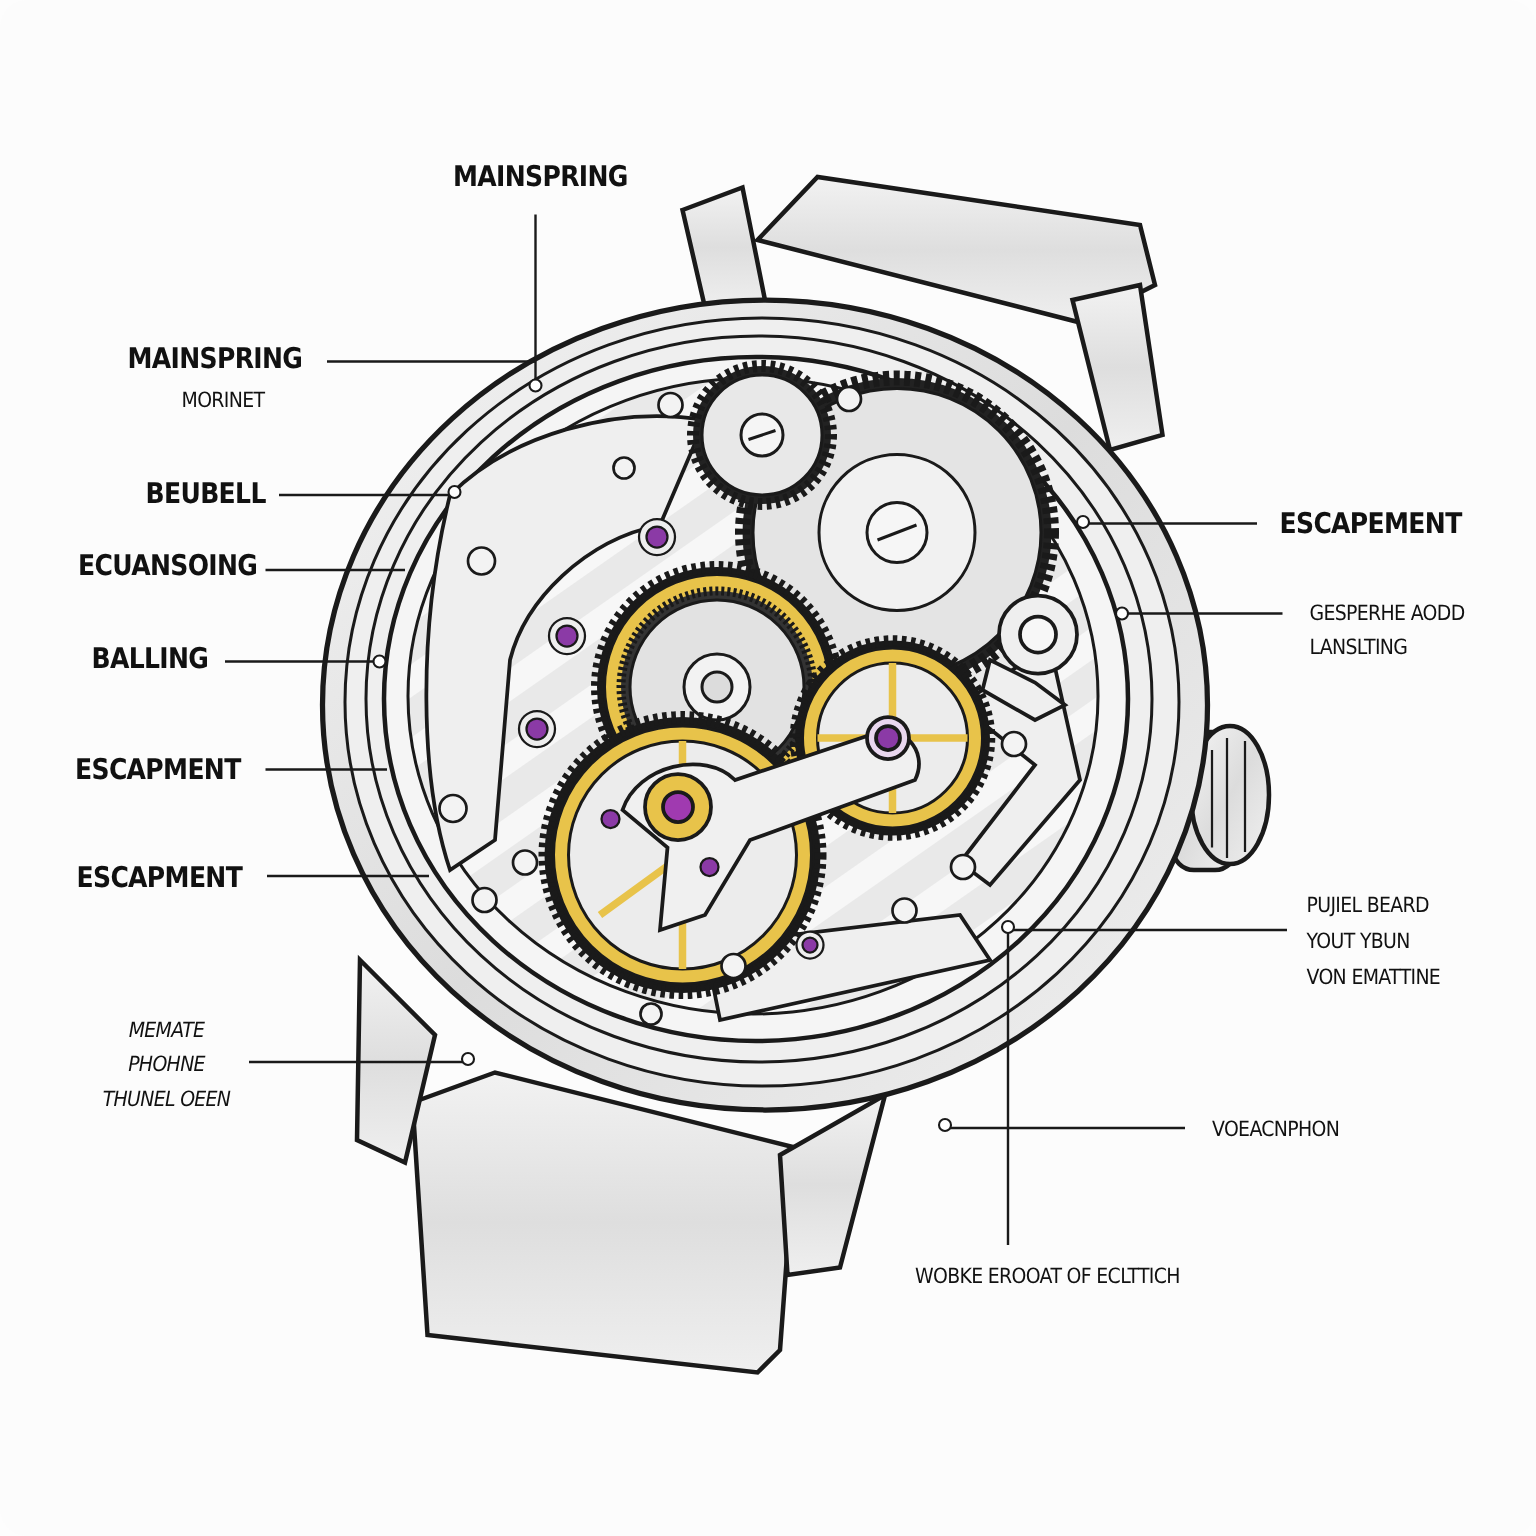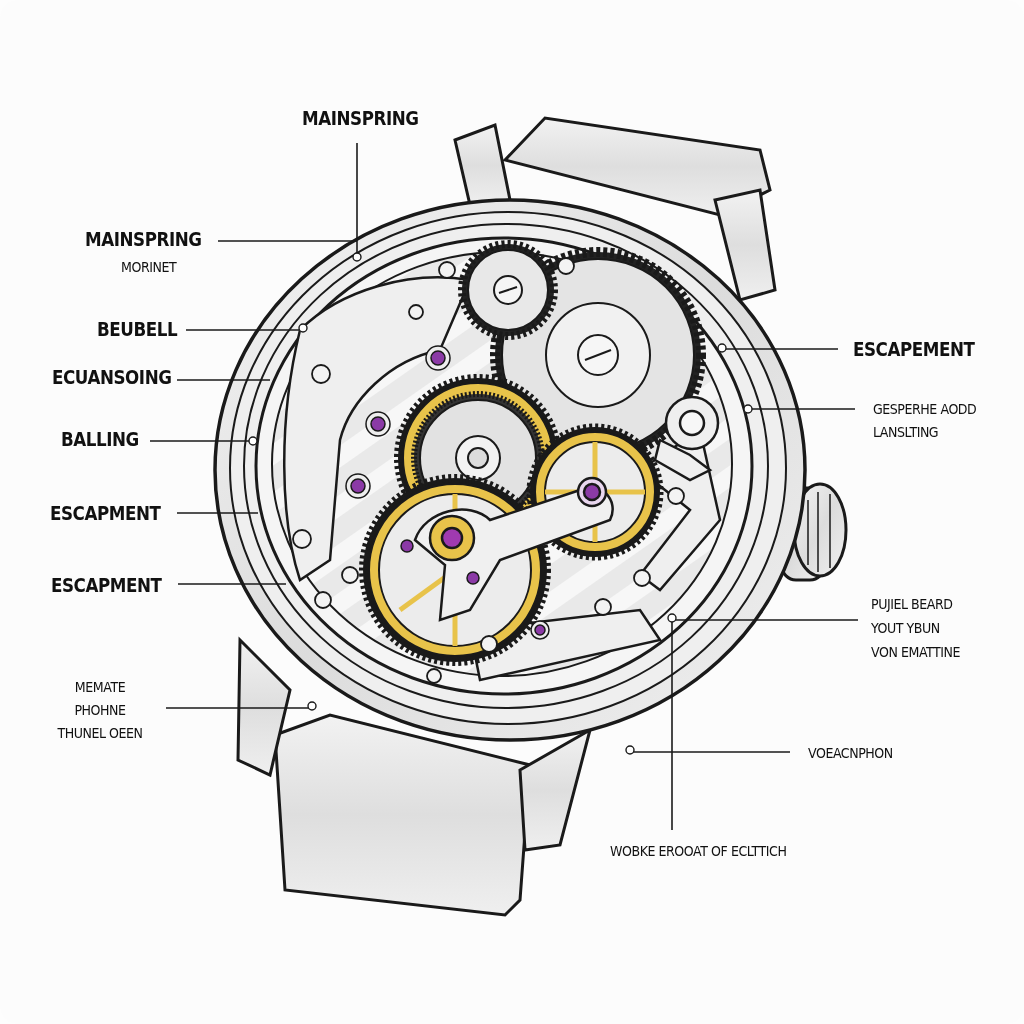--- a/index.html
+++ b/index.html
@@ -178,21 +178,21 @@
 
 <div class="lbl big" style="left:85px;top:228px;">MAINSPRING</div>
 <div class="lbl small" style="left:121px;top:256px;">MORINET</div>
 
 <div class="lbl big" style="left:97px;top:318px;">BEUBELL</div>
 <div class="lbl big" style="left:52px;top:366px;">ECUANSOING</div>
 <div class="lbl big" style="left:61px;top:428px;">BALLING</div>
 <div class="lbl big" style="left:50px;top:502px;">ESCAPMENT</div>
 <div class="lbl big" style="left:51px;top:574px;">ESCAPMENT</div>
 
-<div style="position:absolute;left:55px;top:676px;text-align:center;width:100px;">
+<div style="position:absolute;left:66px;top:676px;text-align:center;width:100px;font-style:italic;">
   <div class="lbl small" style="position:relative;">MEMATE</div>
   <div class="lbl small" style="position:relative;">PHOHNE</div>
   <div class="lbl small" style="position:relative;">THUNEL OEEN</div>
 </div>
 
 <div class="lbl big" style="left:853px;top:338px;">ESCAPEMENT</div>
 <div class="lbl small" style="left:873px;top:398px;">GESPERHE AODD</div>
 <div class="lbl small" style="left:873px;top:421px;">LANSLTING</div>
 
 <div class="lbl small" style="left:871px;top:593px;">PUJIEL BEARD</div>

